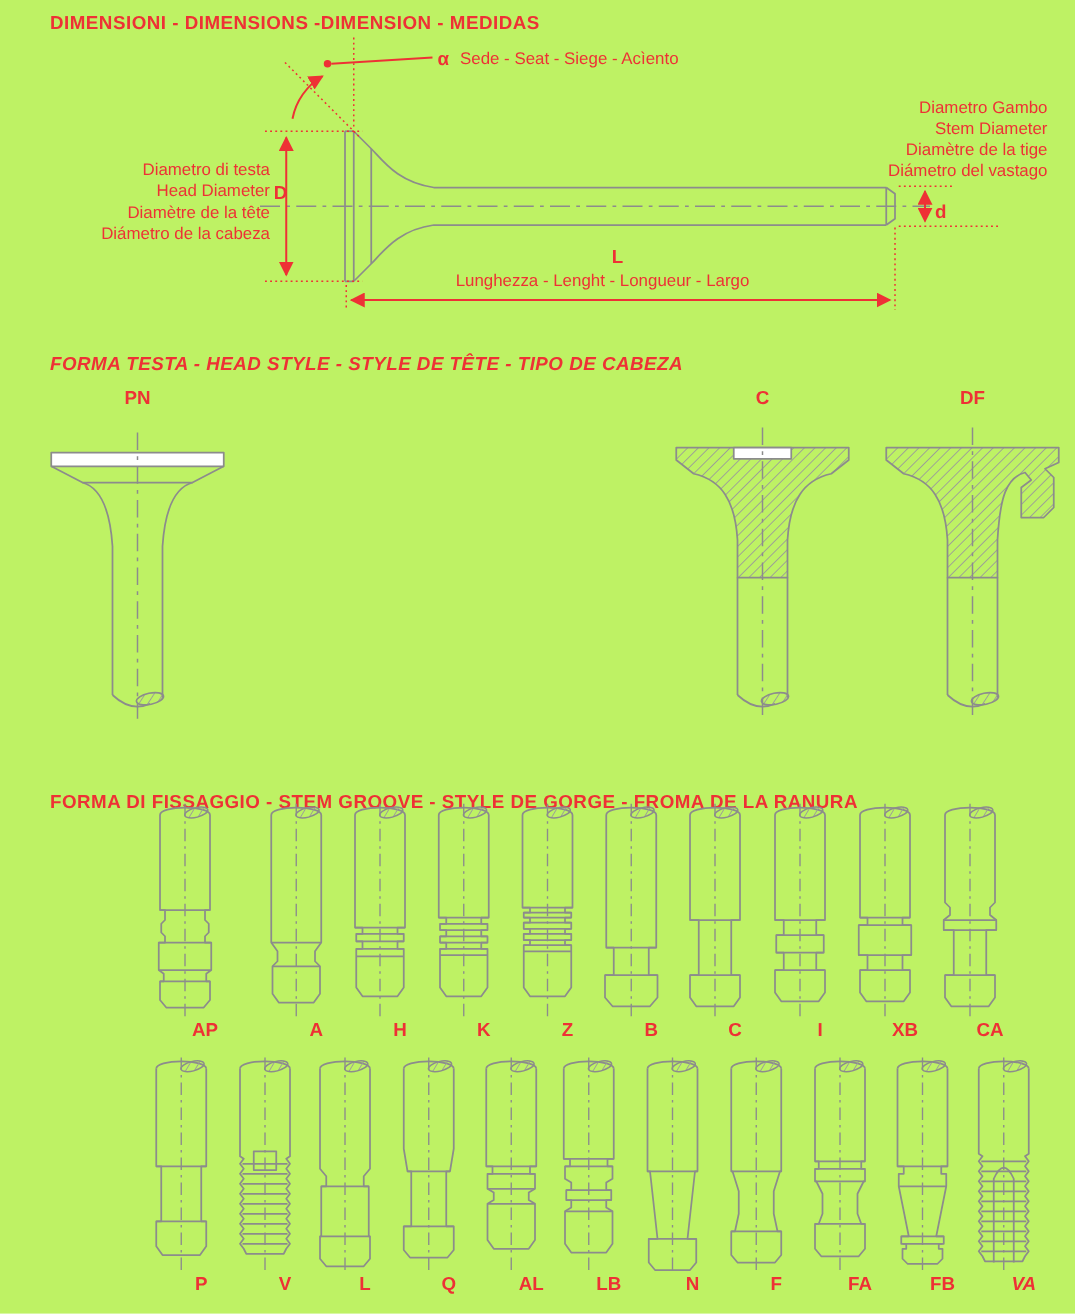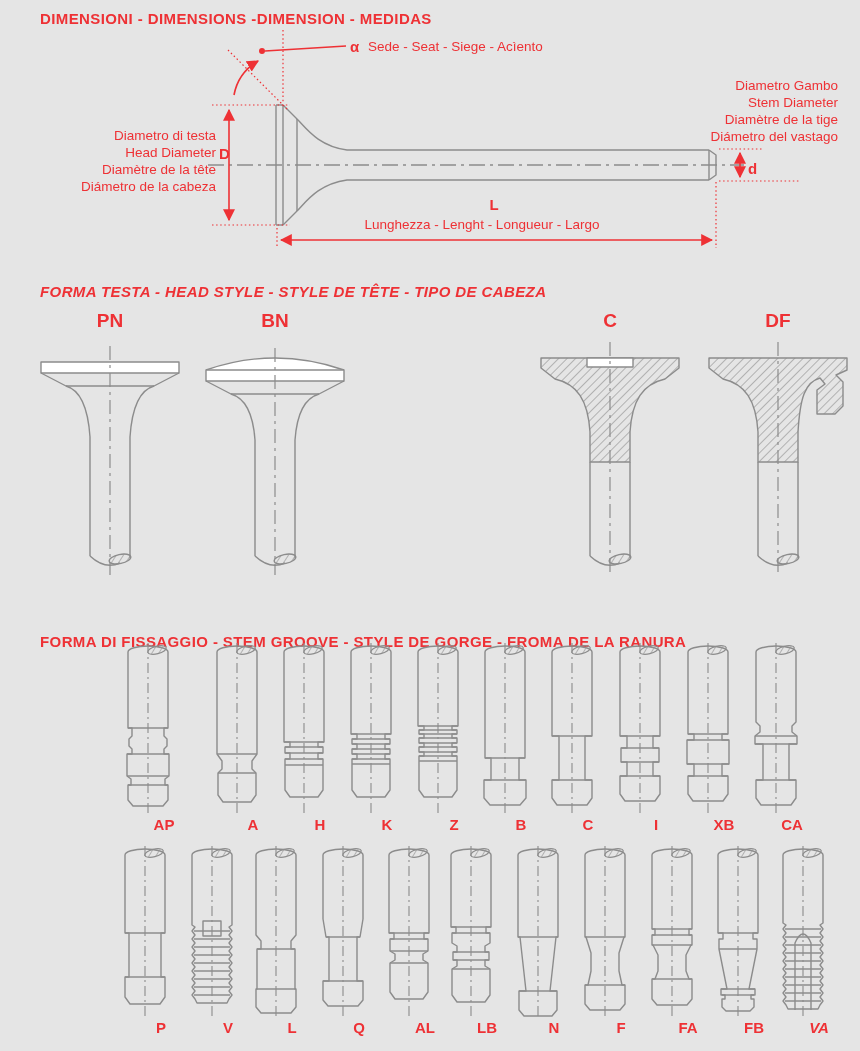--- a/index.html
+++ b/index.html
@@ -1,21 +1,21 @@
 <!DOCTYPE html>
 <html><head>
 <meta charset="utf-8">
 <style>
   html,body{margin:0;padding:0;background:#fff;}
-  .page{position:relative;width:860px;height:1051px;background:#e5e5e5;overflow:hidden;
+  .page{position:relative;width:860px;height:1051px;background:#bef264;overflow:hidden;
         font-family:"Liberation Sans","DejaVu Sans",sans-serif;}
   .sec-title{position:absolute;font-size:15px;font-weight:700;color:#EE3135;letter-spacing:.4px;white-space:nowrap;}
   .head-fig{position:absolute;width:170px;height:262px;}
   .head-label{position:absolute;top:0;left:0;width:100%;text-align:center;
-              font-size:19px;font-weight:700;color:#EE3135;}
+              font-size:15px;font-weight:700;color:#EE3135;}
   .head-fig svg{position:absolute;top:22px;left:0;}
   .stem-fig{position:absolute;width:90px;height:200px;}
   .stem-fig svg{position:absolute;top:0;left:0;}
   .glabel{position:absolute;top:176px;left:16px;width:100%;text-align:center;
           font-size:15px;font-weight:700;color:#EE3135;}
   svg text{font-family:"Liberation Sans","DejaVu Sans",sans-serif;}
   .t-big{font-size:15px;font-weight:700;fill:#EE3135;}
   .t-sm{font-size:13.5px;fill:#EE3135;}
   .gline{stroke:#8C8C8C;stroke-width:1.4;fill:none;stroke-linejoin:round;}
   .rdim{stroke:#EE3135;stroke-width:1.6;fill:none;}
@@ -109,35 +109,20 @@
         <path d="M16 41 L41 54 H129 L154 41"></path>
         <path d="M41 54 C55 58 63 75 65 105 V224"></path>
         <path d="M129 54 C115 58 107 75 105 105 V226"></path>
         <path d="M65 224 Q80 238 95 231"></path>
         <ellipse cx="95" cy="227" rx="11" ry="4.5" fill="url(#hat)" transform="rotate(-12 95 227)"></ellipse>
         <line x1="85" y1="14" x2="85" y2="243" stroke-dasharray="14 5 3 5" stroke-width="1.2"></line>
       </g>
     </svg>
   </div>
 
-  <div class="head-fig" style="left:190px;top:310px;">
-    <div class="head-label">BN</div>
-    <svg width="170" height="245" viewBox="0 0 170 245">
-      <g class="gline">
-        <path d="M16 38 Q85 14 154 38" fill="#fff"></path>
-        <rect x="16" y="38" width="138" height="11" fill="#fff"></rect>
-        <path d="M16 49 L41 62 H129 L154 49"></path>
-        <path d="M41 62 C55 66 63 80 65 108 V224"></path>
-        <path d="M129 62 C115 66 107 80 105 108 V226"></path>
-        <path d="M65 224 Q80 238 95 231"></path>
-        <ellipse cx="95" cy="227" rx="11" ry="4.5" fill="url(#hat)" transform="rotate(-12 95 227)"></ellipse>
-        <line x1="85" y1="16" x2="85" y2="243" stroke-dasharray="14 5 3 5" stroke-width="1.2"></line>
-      </g>
-    </svg>
-  </div>
 
 
   <div class="head-fig" style="left:525px;top:310px;">
     <div class="head-label">C</div>
     <svg width="170" height="245" viewBox="0 0 170 245">
       <g class="gline">
         <path d="M16 26 H154 V36 L140 47 C118 52 107 68 105 100 V130 H65 V100 C63 68 52 52 30 47 L16 36 Z" fill="url(#hat)"></path>
         <rect x="62" y="26" width="46" height="9" fill="#fff"></rect>
         <path d="M65 130 V224"></path>
         <path d="M105 130 V226"></path>

